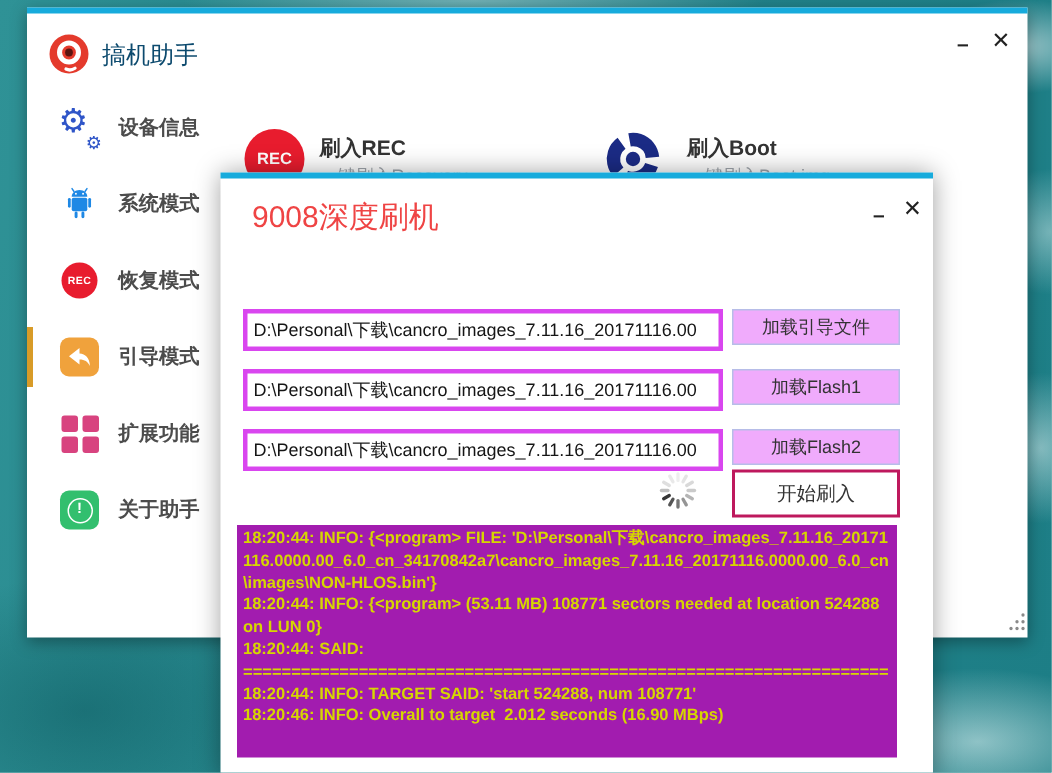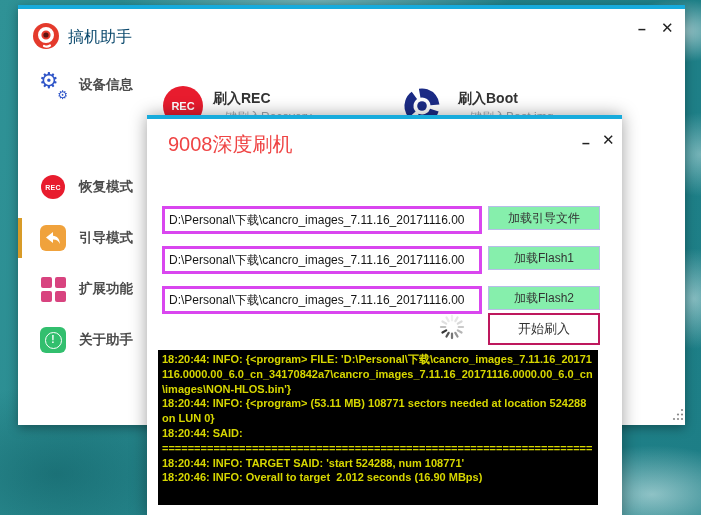--- a/index.html
+++ b/index.html
@@ -54,27 +54,27 @@
   .boot-ic{position:absolute;width:40px;height:40px;}
   .grip{position:absolute;left:654px;top:398px;width:12px;height:14px;cursor:nwse-resize;}
 
   
   .dlg-title{position:absolute;left:21px;top:12px;font-size:20px;font-weight:400;color:#ef4444;}
   .dlg-min{left:435px;top:17px;}
   .dlg-cls{left:455px;top:13px;}
   .connected{position:absolute;left:28px;top:57px;font-size:13px;font-weight:700;color:#2456c2;}
   .frow-input{position:absolute;left:15px;width:306px;height:18px;padding:2px 4px;border:3px solid #d946ef;
     font-size:12px;color:#151515;font-family:"Liberation Sans","DejaVu Sans",sans-serif;}
-  .frow-btn{position:absolute;left:341px;width:112px;height:24px;background:#86efac;border:1px solid #b7bde8;
+  .frow-btn{position:absolute;left:341px;width:112px;height:24px;background:#f0abfc;border:1px solid #b7bde8;
     font-size:12px;color:#333;font-family:"Liberation Sans","DejaVu Sans",sans-serif;cursor:pointer;}
   .notice{position:absolute;left:14px;top:200px;font-size:13px;font-weight:700;color:#2e22d8;margin-top:34px;}
   .spinner{position:absolute;left:291px;top:194px;width:28px;height:28px;}
   .start-btn{position:absolute;left:341px;top:194px;width:112px;height:32px;background:#fff;border:2px solid #be185d;
     font-size:13px;color:#333;font-family:"Liberation Sans","DejaVu Sans",sans-serif;cursor:pointer;}
-  .console{position:absolute;left:11px;top:231px;width:432px;height:151px;background:#000000;
+  .console{position:absolute;left:11px;top:231px;width:432px;height:151px;background:#a21caf;
     padding:2px 4px;overflow:hidden;}
   .console p{margin:0;font-size:11px;line-height:14.8px;font-weight:700;color:#d6d600;
     word-break:break-all;white-space:pre-wrap;font-family:"Liberation Sans","DejaVu Sans",sans-serif;}
 </style>
 </head>
 <body>
 
 <div class="win main-window">
 
   <span class="logo">
@@ -94,20 +94,36 @@
   <div class="side-item" style="top:56px">
     <span class="ic">
       <span class="gear-wrap">
           <span class="gear-big">⚙</span>
           <span class="gear-small">⚙</span>
         </span>
     </span>
     <span class="lbl">设备信息</span>
   </div>
 
+  <div class="side-item" style="top:107px">
+    <span class="ic">
+      <svg width="26" height="26" viewBox="0 0 24 24" fill="#1e88e5">
+        <path d="M7.2 7.5c0-2.3 2.1-4.1 4.8-4.1s4.8 1.8 4.8 4.1z"></path>
+        <circle cx="9.8" cy="5.7" r=".6" fill="#fff"></circle>
+          <circle cx="14.2" cy="5.7" r=".6" fill="#fff"></circle>
+        <path d="M8.6 4.3 7.4 2.5 M15.4 4.3l1.2-1.8" stroke="#1e88e5" stroke-width=".9" stroke-linecap="round" fill="none"></path>
+        <rect x="7.2" y="8.1" width="9.6" height="8.3" rx="1.2"></rect>
+        <rect x="4.9" y="8.3" width="1.7" height="6" rx=".85"></rect>
+        <rect x="17.4" y="8.3" width="1.7" height="6" rx=".85"></rect>
+        <rect x="9" y="16.6" width="1.8" height="4.2" rx=".9"></rect>
+        <rect x="13.2" y="16.6" width="1.8" height="4.2" rx=".9"></rect>
+      </svg>
+    </span>
+    <span class="lbl">系统模式</span>
+  </div>
 
   <div class="side-item" style="top:158px">
     <span class="ic">
       <span class="rec-circle">REC</span>
     </span>
     <span class="lbl">恢复模式</span>
   </div>
 
   <div class="side-item" style="top:209px">
     <span class="ic">

